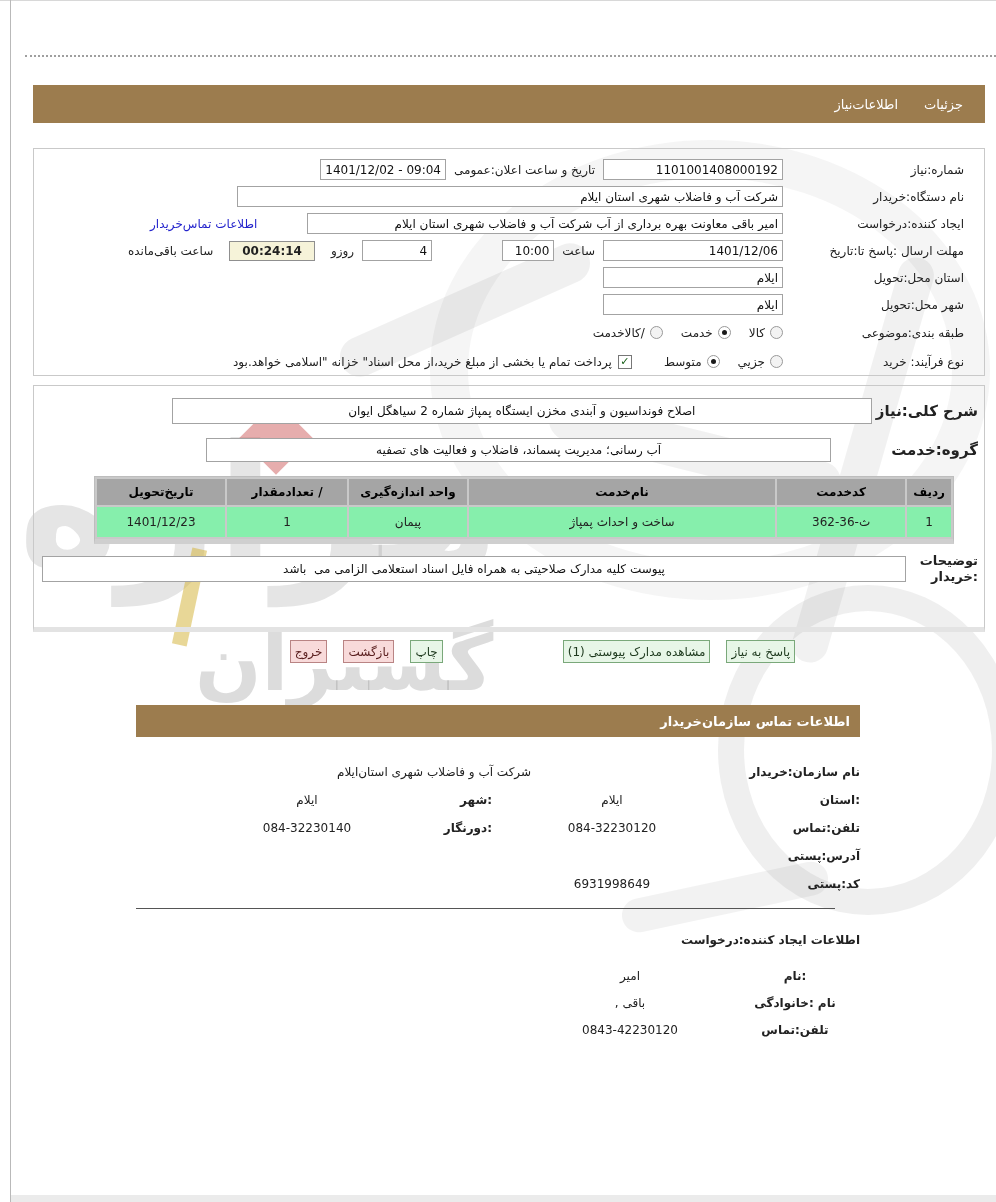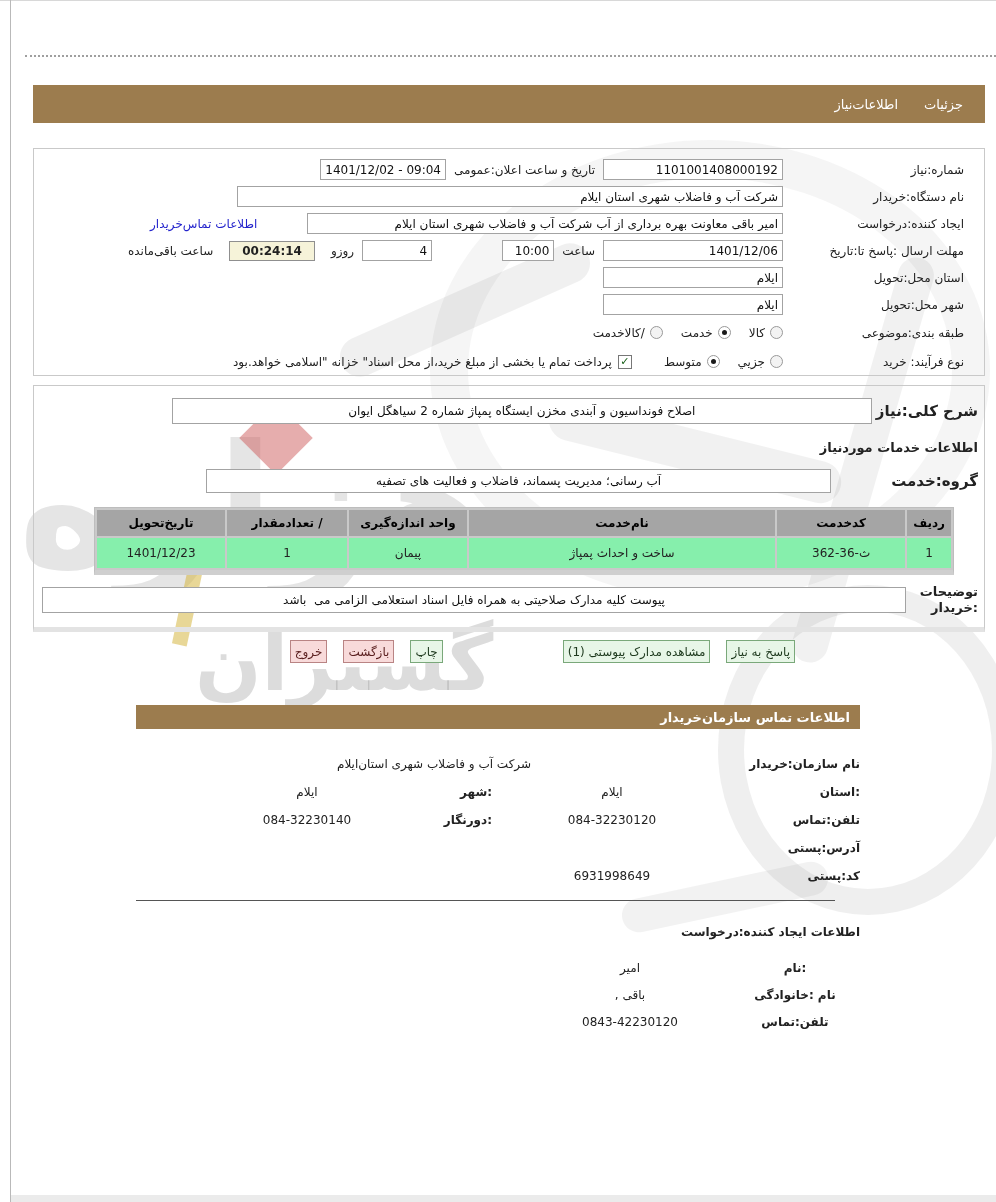--- a/index.html
+++ b/index.html
@@ -77,21 +77,21 @@
   
   .btnrow { position:absolute; top:640px; right:201px; display:flex; align-items:center; gap:16px; }
   .btn { height:23px; padding:2px 4px; font-size:12px; font-family:"DejaVu Sans",sans-serif;
          border:1px solid #7d7d7d; cursor:pointer; white-space:nowrap; }
   .btn.green { background:#e7f6e7; border-color:#7aa87a; color:#1e3a1e; }
   .btn.pink  { background:#f8dada; border-color:#b98484; color:#5a1f1f; }
   .btn-spacer { width:88px; }
 
   
   .contact { position:absolute; top:705px; left:136px; width:724px; }
-  .cbar { height:24px; background:#9c7c4e; color:#fff; font-weight:bold; font-size:13px;
+  .cbar { height:32px; background:#9c7c4e; color:#fff; font-weight:bold; font-size:13px;
           display:flex; align-items:center; padding-right:10px; }
   .crows { padding-top:26px; }
   .crow { display:flex; align-items:center; margin-bottom:11px; min-height:17px; }
   .clabel { width:128px; font-weight:bold; flex:none; }
   .cval1 { width:240px; text-align:center; }
   .cvalwide { flex:1; text-align:center; }
   .clabel2 { width:110px; font-weight:bold; flex:none; }
   .cval2 { width:150px; text-align:center; }
 
   .divider { margin:16px 0 0 0; margin-right:25px; border-top:1px solid #555; }
@@ -202,21 +202,20 @@
     </div>
   </div>
 
   <div class="box box2 z">
 
     <div class="brow" style="margin-top:12px">
       <span class="blabel" style="margin-left:4px">شرح کلی:نیاز</span>
       <input class="fi center-input" style="width: 700px; height: 26px;" readonly="" value="اصلاح فونداسیون و آبندی مخزن ایستگاه پمپاژ شماره 2 سیاهگل ایوان">
     </div>
 
-    <div class="heading" style="margin-top:16px">اطلاعات خدمات موردنیاز</div>
 
     <div class="brow" style="margin-top:14px">
       <span class="blabel" style="margin-left:60px">گروه:خدمت</span>
       <input class="fi center-input" style="width: 625px; height: 24px;" readonly="" value="آب رسانی؛ مدیریت پسماند، فاضلاب و فعالیت های تصفیه">
     </div>
 
     <table class="svc">
       <thead>
         <tr>
           <th class="c0">ردیف</th>

